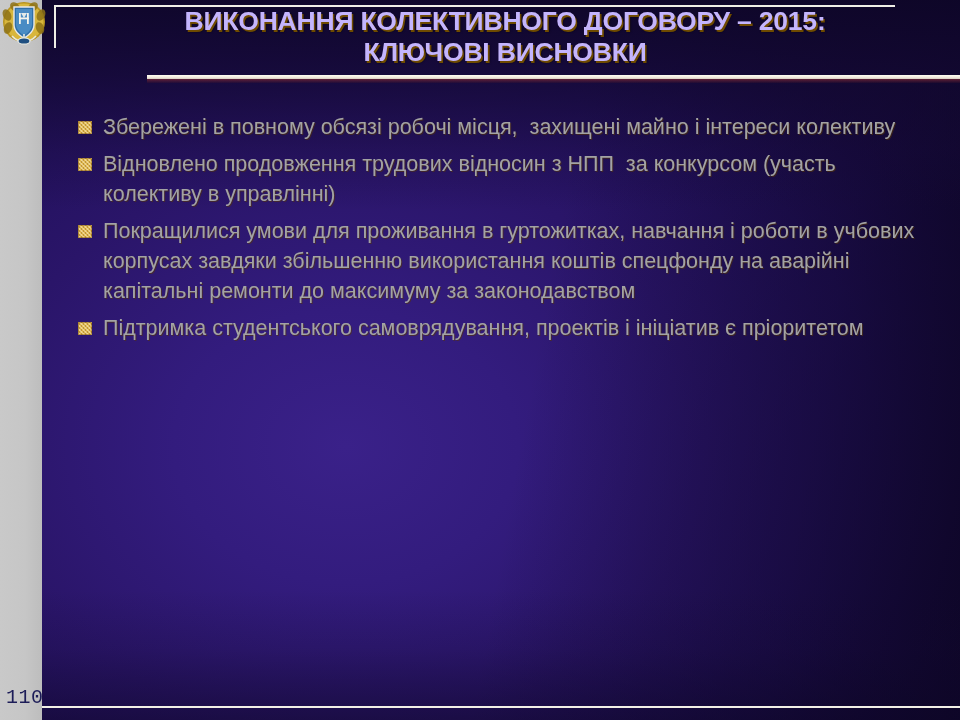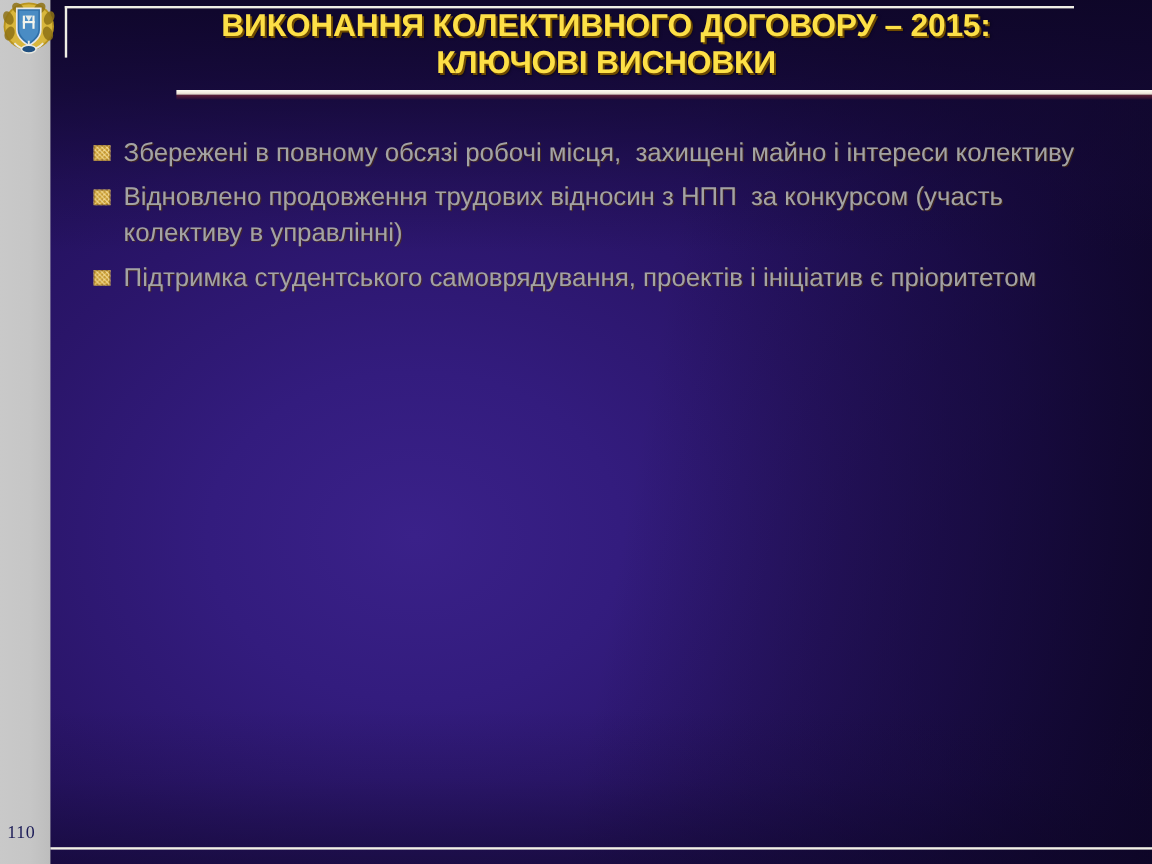--- a/index.html
+++ b/index.html
@@ -65,24 +65,24 @@
     position: absolute;
     left: 0; top: 0;
     width: 42px;
     height: 720px;
     background: linear-gradient(90deg, #c9c9c9 0%, #c6c6c6 60%, #bdbdbd 100%);
   }
   .sidebar-num {
     position: absolute;
     left: 6px;
     top: 686px;
-    font-size: 15px;
+    font-size: 20px;
     color: #1d1d58;
     letter-spacing: 0.5px;
-    font-family: Liberation Serif, serif;
+    font-family: Liberation Mono, monospace;
   }
 
   
   .emblem {
     position: absolute;
     left: 2px; top: 1px;
     width: 44px; height: 46px;
   }
 
   
@@ -101,21 +101,21 @@
 
   
   .title {
     position: absolute;
     left: 110px; top: 6px;
     width: 790px;
     text-align: center;
     font-size: 26.5px;
     font-weight: bold;
     line-height: 31px;
-    color: #fde047;
+    color: #c4b5fd;
     letter-spacing: -0.2px;
     font-family: "Liberation Sans", sans-serif;
     text-shadow:
        1.6px 1.6px 0 #6e4a00,
        2px 2px 2px rgba(0,0,0,0.55);
     white-space: pre-line;
   }
 
   .title-rule {
     position: absolute;
@@ -232,20 +232,24 @@
       <span class="bullet-marker"></span>
       <span class="bullet-text">Збережені в повному обсязі робочі місця,  захищені майно і інтереси колективу</span>
     </div>
 
     <div class="bullet-row">
       <span class="bullet-marker"></span>
       <span class="bullet-text">Відновлено продовження трудових відносин з НПП  за конкурсом (участь колективу в управлінні)</span>
     </div>
 
 
+    <div class="bullet-row">
+      <span class="bullet-marker"></span>
+      <span class="bullet-text">Покращилися умови для проживання в гуртожитках, навчання і роботи в учбових корпусах завдяки збільшенню використання коштів спецфонду на аварійні капітальні ремонти до максимуму за законодавством</span>
+    </div>
 
     <div class="bullet-row">
       <span class="bullet-marker"></span>
       <span class="bullet-text">Підтримка студентського самоврядування, проектів і ініціатив є пріоритетом</span>
     </div>
 
   </div>
 
   <div class="footer-rule"></div>
 

